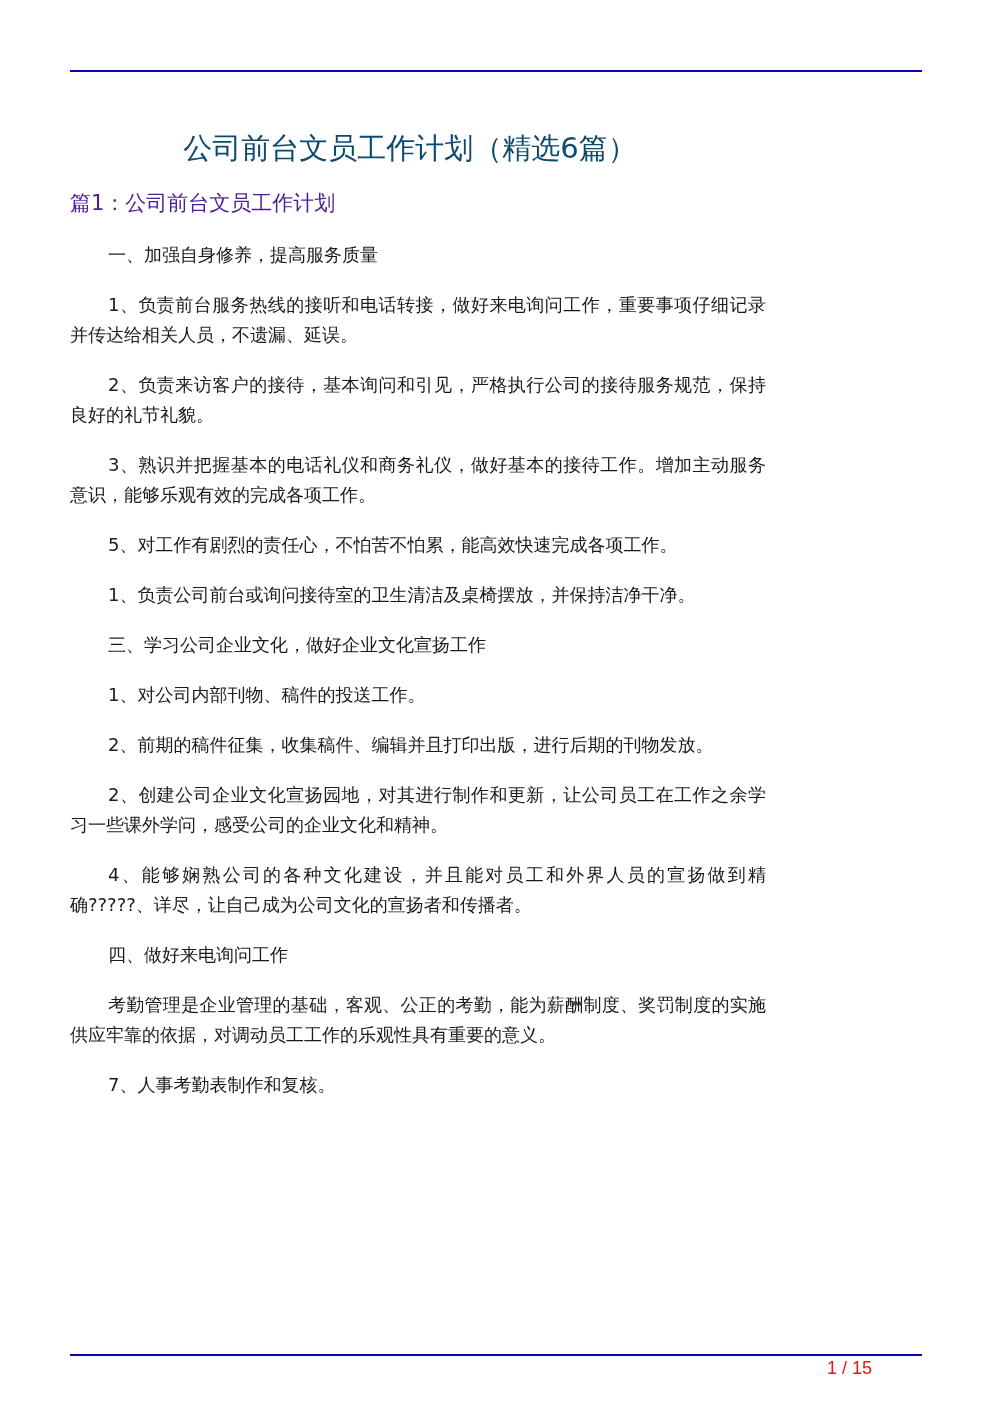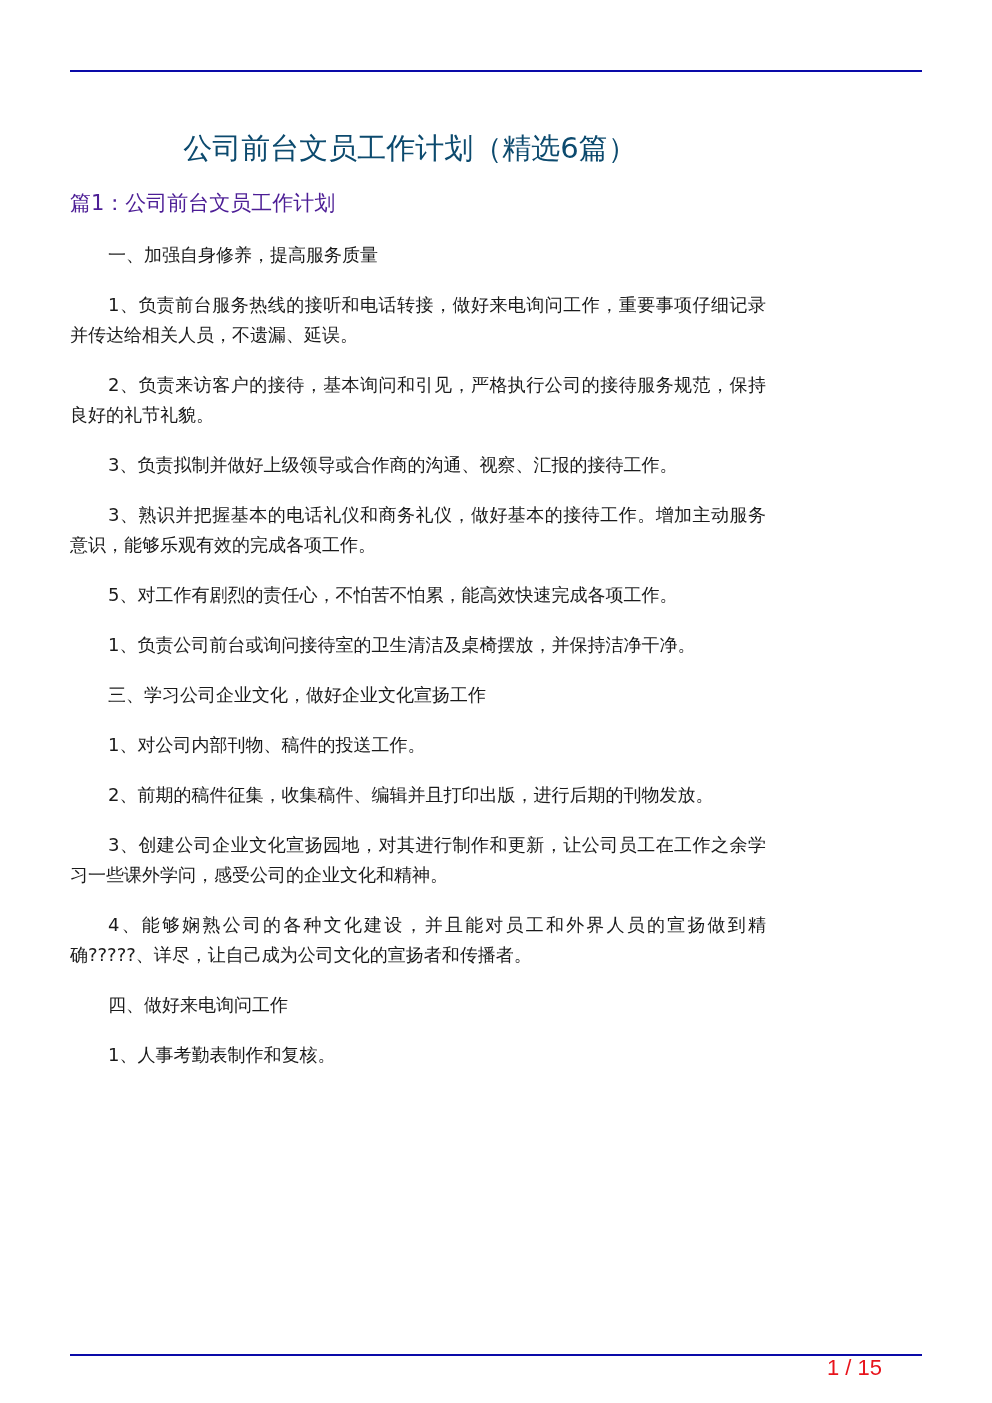--- a/index.html
+++ b/index.html
@@ -58,46 +58,46 @@
       text-indent: 38px;
       color: #1a1a1a;
       text-align: justify;
       word-break: break-all;
     }
     .page-number {
       position: absolute;
       top: 1357px;
       left: 827px;
       font-family: "Liberation Sans", sans-serif;
-      font-size: 22px;
+      font-size: 18px;
       line-height: 22px;
       color: #e8141c;
     }
   </style>
 </head>
 <body>
 
 <div class="rule top"></div>
 
 <div class="doc-title">公司前台文员工作计划（精选6篇）</div>
 
 <div class="section-heading">篇1：公司前台文员工作计划</div>
 
 <div class="body-text">
   <p class="para">一、加强自身修养，提高服务质量</p>
   <p class="para">1、负责前台服务热线的接听和电话转接，做好来电询问工作，重要事项仔细记录并传达给相关人员，不遗漏、延误。</p>
   <p class="para">2、负责来访客户的接待，基本询问和引见，严格执行公司的接待服务规范，保持良好的礼节礼貌。</p>
-  <p class="para">3、负责拟制并做好上级领导或合作商的沟通、视察、汇报的接待工作。</p>
   <p class="para">3、熟识并把握基本的电话礼仪和商务礼仪，做好基本的接待工作。增加主动服务意识，能够乐观有效的完成各项工作。</p>
   <p class="para">5、对工作有剧烈的责任心，不怕苦不怕累，能高效快速完成各项工作。</p>
   <p class="para">1、负责公司前台或询问接待室的卫生清洁及桌椅摆放，并保持洁净干净。</p>
   <p class="para">三、学习公司企业文化，做好企业文化宣扬工作</p>
   <p class="para">1、对公司内部刊物、稿件的投送工作。</p>
   <p class="para">2、前期的稿件征集，收集稿件、编辑并且打印出版，进行后期的刊物发放。</p>
-  <p class="para">3、创建公司企业文化宣扬园地，对其进行制作和更新，让公司员工在工作之余学习一些课外学问，感受公司的企业文化和精神。</p>
+  <p class="para">2、创建公司企业文化宣扬园地，对其进行制作和更新，让公司员工在工作之余学习一些课外学问，感受公司的企业文化和精神。</p>
   <p class="para">4、能够娴熟公司的各种文化建设，并且能对员工和外界人员的宣扬做到精确?????、详尽，让自己成为公司文化的宣扬者和传播者。</p>
   <p class="para">四、做好来电询问工作</p>
-  <p class="para">1、人事考勤表制作和复核。</p>
+  <p class="para">考勤管理是企业管理的基础，客观、公正的考勤，能为薪酬制度、奖罚制度的实施供应牢靠的依据，对调动员工工作的乐观性具有重要的意义。</p>
+  <p class="para">7、人事考勤表制作和复核。</p>
 </div>
 
 <div class="rule bottom"></div>
 
 <div class="page-number">1 / 15</div>
 
 </body></html>

